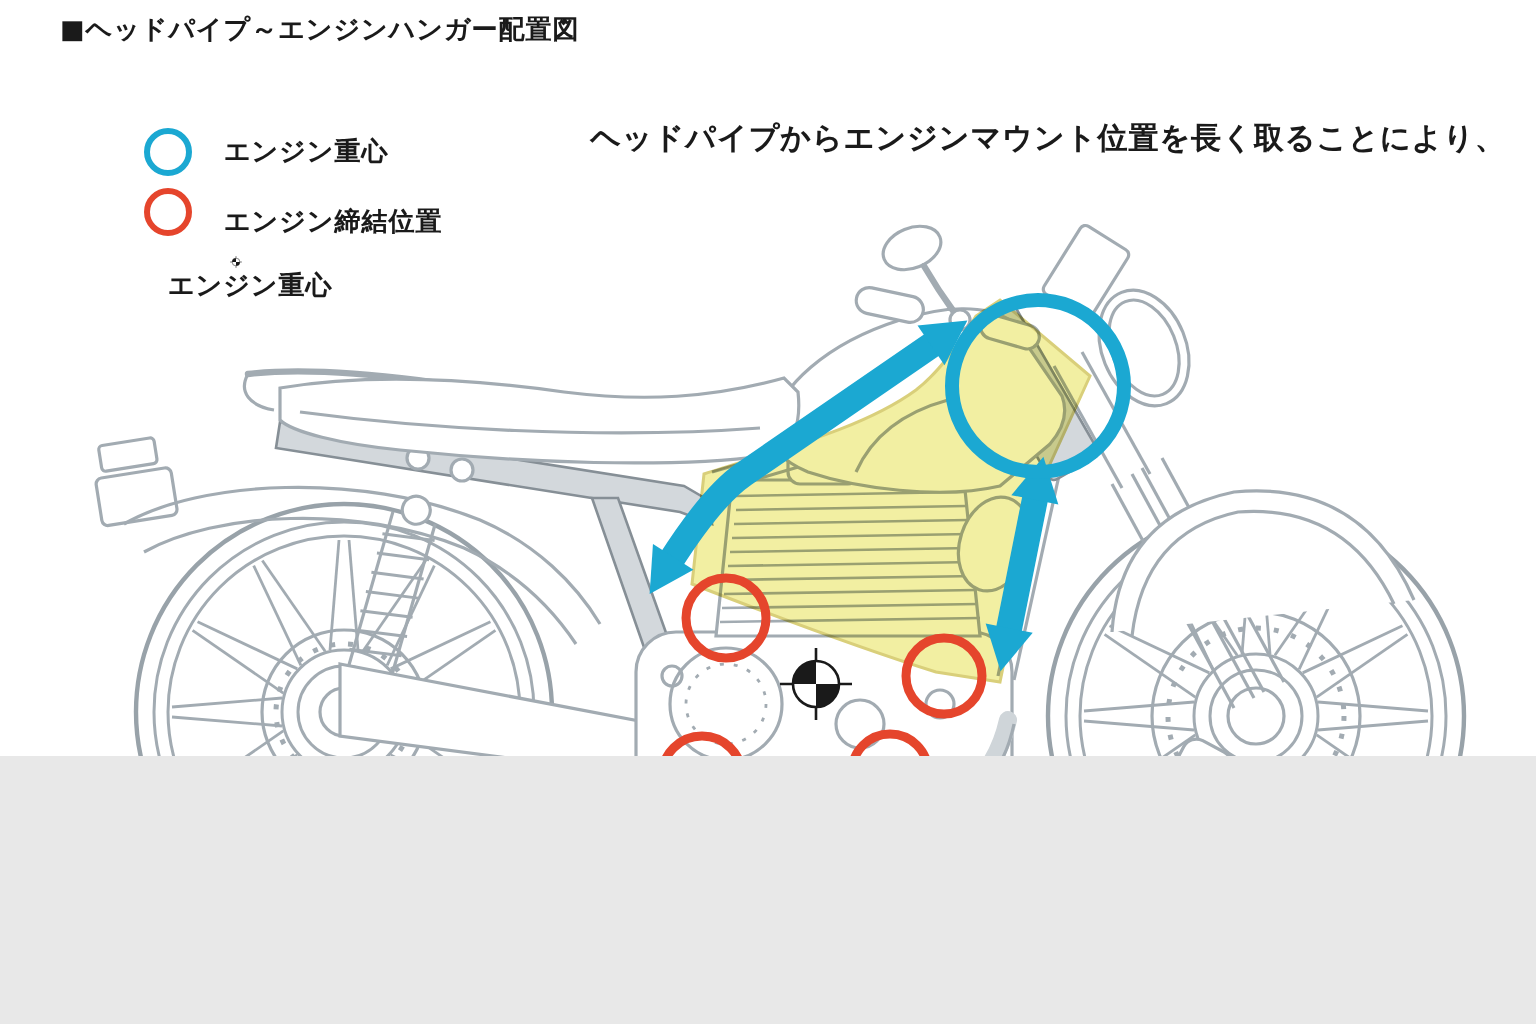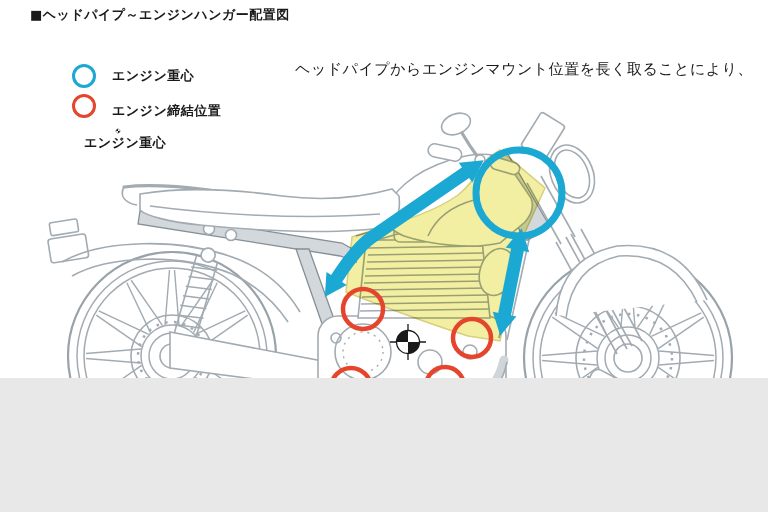--- a/index.html
+++ b/index.html
@@ -6,21 +6,21 @@
     --cyan:#1ba8d2; --red:#e5452c; --yellow:#f2efa2; --ink:#1a1a1a;
     --line:#a2abb2; --line-dark:#868f96; --fill-gray:#d3d8dc; --ground:#8b9196; --bg:#ffffff;
   }
   html,body{margin:0;padding:0;}
   body{font-family:"DejaVu Sans","Liberation Sans",sans-serif;background:#e8e8e8;}
   .page{position:relative;width:768px;height:378px;background:var(--bg);overflow:hidden;}
   .title{position:absolute;left:30px;top:6px;font-size:13px;font-weight:bold;color:var(--ink);letter-spacing:.5px;}
   .legend{position:absolute;left:70px;top:58px;}
   .legend-row{position:absolute;left:0;display:flex;align-items:center;height:24px;}
   .legend-row .lbl{margin-left:14px;font-size:13px;font-weight:bold;color:var(--ink);letter-spacing:.5px;white-space:nowrap;}
-  .caption{position:absolute;right:15px;top:58px;text-align:right;font-size:15px;font-weight:normal;color:var(--ink);line-height:23px;letter-spacing:.5px;}
+  .caption{position:absolute;right:15px;top:58px;text-align:right;font-size:15px;font-weight:bold;color:var(--ink);line-height:23px;letter-spacing:.5px;}
   svg{display:block;}
   .art{stroke:var(--line);fill:none;stroke-width:1.6;}
   .artw{stroke:var(--line);fill:#fff;stroke-width:1.6;}
   .artg{stroke:var(--line-dark);fill:var(--fill-gray);stroke-width:1.3;}
   .thick{stroke:var(--line);fill:none;stroke-width:3.2;stroke-linecap:round;}
 </style>
 </head>
 <body>
 
 <div class="page">

